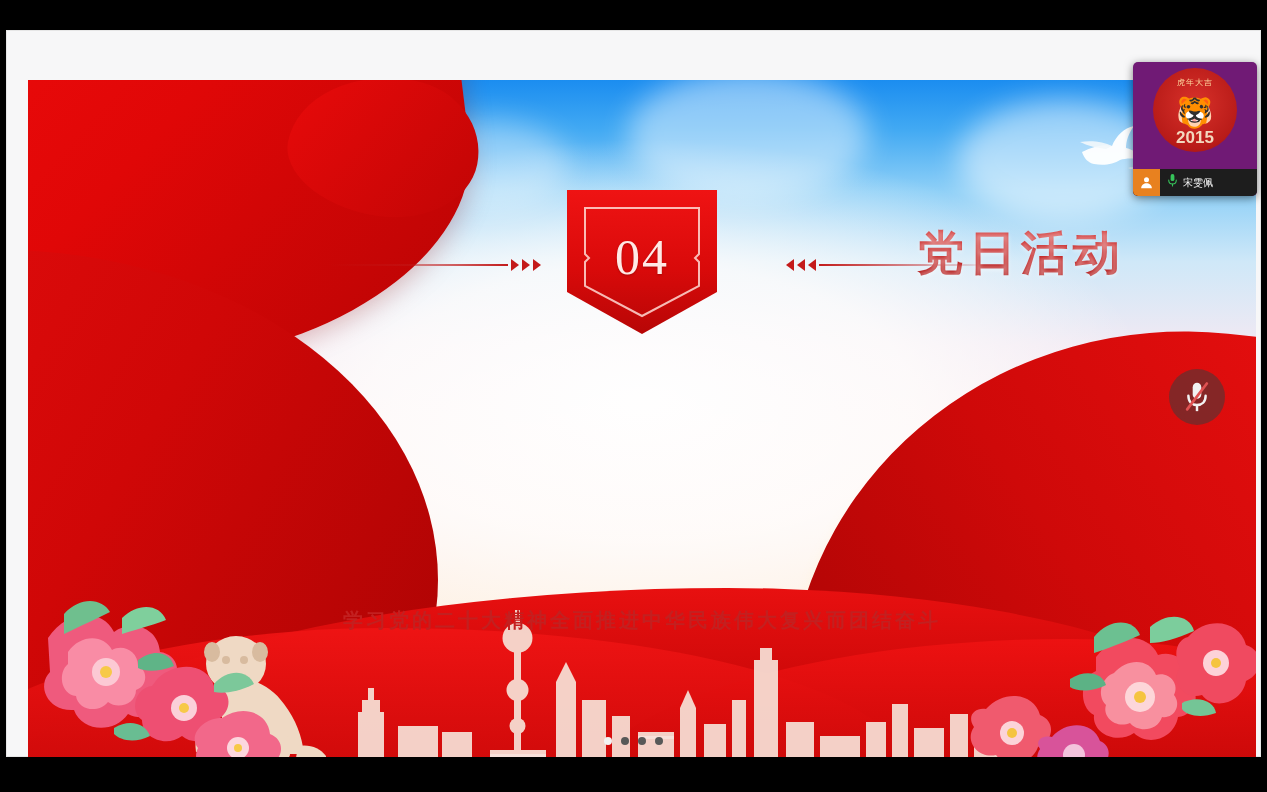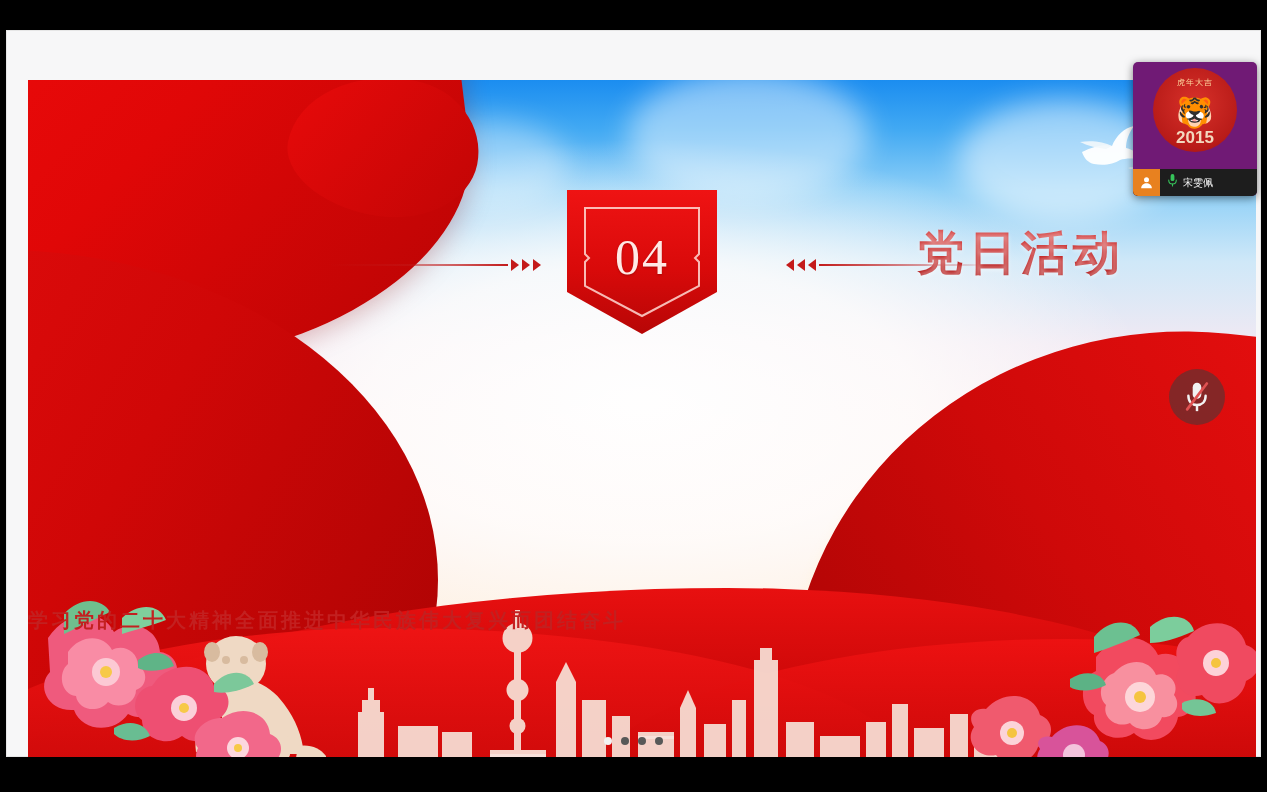--- a/index.html
+++ b/index.html
@@ -160,21 +160,21 @@
     text-align:center;
     font-family:"Liberation Serif", serif;
     font-size:88px; font-weight:700; letter-spacing:8px;
     background:linear-gradient(to bottom,#e04040 0%,#c61818 45%,#9c0b0b 100%);
     -webkit-background-clip:text; background-clip:text; color:transparent;
     text-shadow:0 3px 8px rgba(255,255,255,.5);
   }
 
   #subtitle{
     position:absolute; left:0; right:0; top:527px;
-    text-align:left;
+    text-align:center;
     font-family:"Liberation Serif", serif;
     font-size:20px; font-weight:700; letter-spacing:3px;
     color:#c32020;
   }
 
   
   #thumb{
     position:absolute; left:1133px; top:62px;
     width:124px; height:134px;
     background:#701a75;

